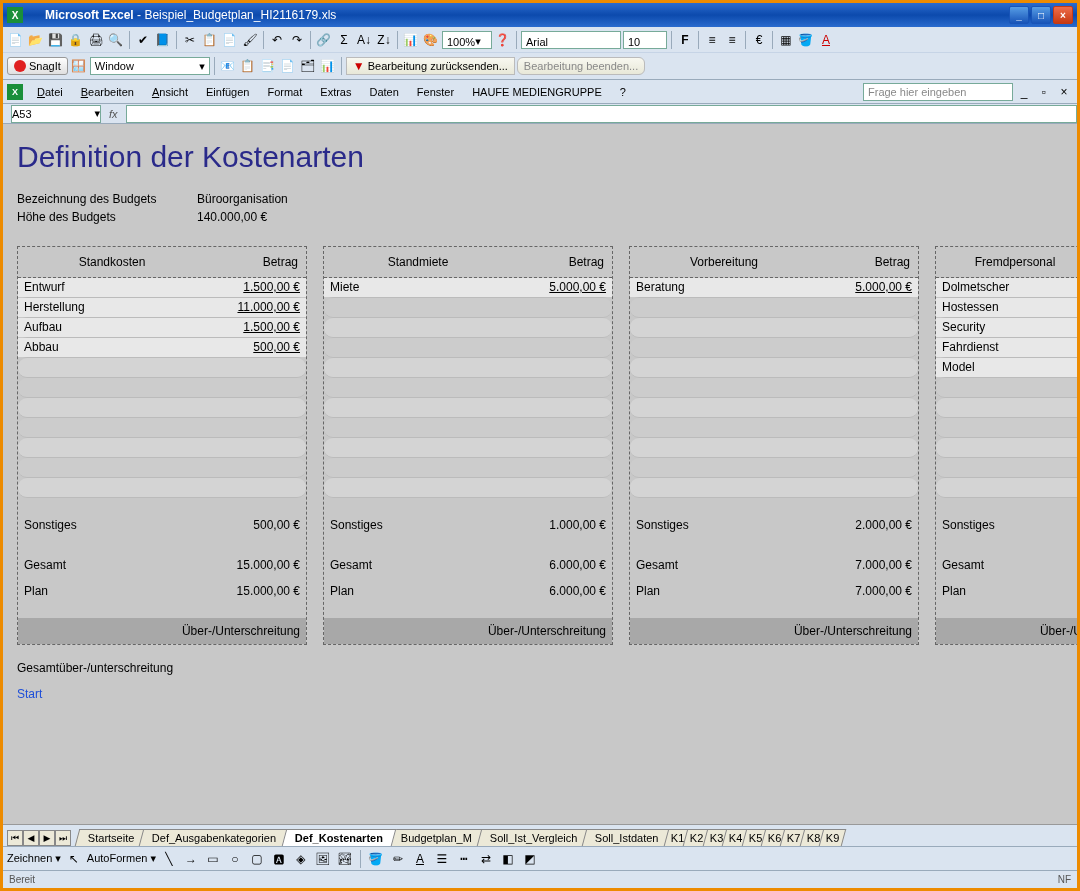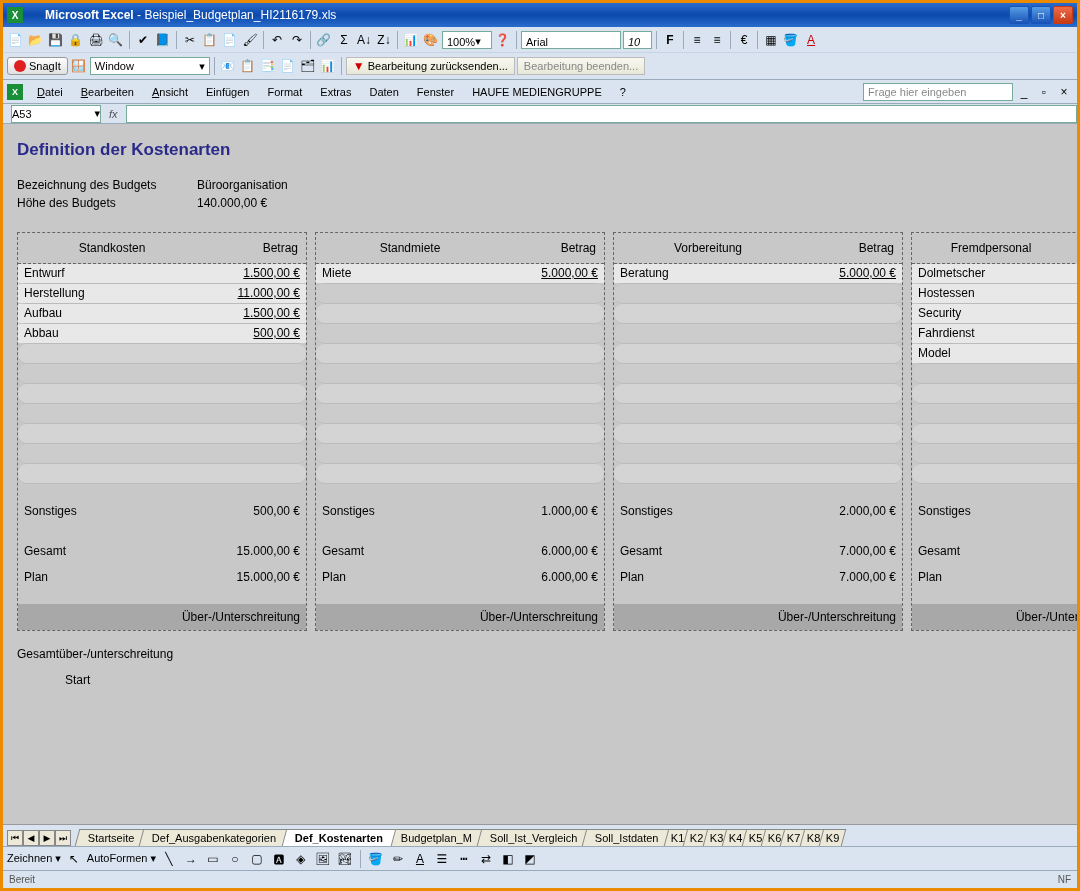--- a/index.html
+++ b/index.html
@@ -10,64 +10,64 @@
 .titlebar .title-text { flex:1;margin-left:18px; }
 .titlebar .win-btn { width:20px; height:18px; margin-left:2px; display:flex; align-items:center; justify-content:center; background:linear-gradient(to bottom,#569de5,#1854b8); border:1px solid #1854b8; border-radius:2px; color:#fff; font-weight:bold; font-size:10px; cursor:pointer; }
 .titlebar .win-close { background:linear-gradient(to bottom,#ee6d4a,#c73a13); border-color:#c73a13; }
 .toolbars { background:#dae4f0; border-bottom:1px solid #9ab; }
 .toolbar-row { display:flex; align-items:center; height:26px; padding:0 4px; gap:2px; border-bottom:1px solid #c6d4e6; }
 .toolbar-row:last-child { border-bottom:none; }
 .tb-icon { width:18px; height:18px; display:flex; align-items:center; justify-content:center; background:#fff0; border-radius:2px; font-size:12px; cursor:pointer; }
 .tb-sep { width:1px; height:18px; background:#9ab; margin:0 2px; }
 .font-box { background:#fff; border:1px solid #7a9; height:18px; padding:0 4px; display:flex; align-items:flex-end; font-size:11px; }
 .fontname { width:100px; }
-.fontsize { width:29px;font-style:italic; }
+.fontsize { width:44px; }
 .snagit-btn { background:linear-gradient(#fefefe,#e0e0e0); border:1px solid #999; border-radius:3px; padding:1px 6px; display:flex; align-items:center; gap:3px; height:18px; }
 .snagit-icon { width:12px; height:12px; background:#e02020; border-radius:50%; }
 .combo { background:#fff; border:1px solid #7a9; height:18px; display:flex; align-items:center; padding:0 4px; width:120px; justify-content:space-between; }
 .redflag { color:#c00; font-size:12px; }
 .review-btn { background:linear-gradient(#f8f8f0,#e8e8d8); border:1px solid #bbb; padding:1px 6px; height:18px; display:flex; align-items:center; }
-.review-end { color:#888; }
+.review-end { color:#888;border-radius:6px; }
 .menubar { display:flex; align-items:center; height:24px; background:#dae4f0; padding:0 4px; gap:2px; border-bottom:1px solid #9ab; }
 .menu-icon { width:16px; height:16px; background:#1a8f3a; color:#fff; display:flex; align-items:center; justify-content:center; font-size:9px; font-weight:bold; margin-right:4px; }
 .menu-item { padding:2px 8px; cursor:pointer; }
 .menu-item u { text-decoration:underline; }
 .question-box { background:#fff; border:1px solid #7a9; height:18px; width:150px; display:flex; align-items:center; padding:0 4px; color:#888; margin-left:auto; }
 .namefx { display:flex; align-items:center; height:20px; background:#dae4f0; border-bottom:1px solid #9ab; }
 .name-box { width:90px; background:#fff; border:1px solid #7a9; height:18px; padding:0 0; display:flex; align-items:center; margin-left:8px; }
 .fx-label { font-style:italic; margin:0 8px; color:#555; }
 .fx-bar { flex:1; background:#fff; border:1px solid #7a9; height:18px; }
 .content { flex:1; background:#c8c8c8; overflow:auto; position:relative; }
 .sheet { padding:10px 14px; }
-.page-title { color:#2a2a8a; font-size:17px; font-weight:bold; font-family:Arial; margin:6px 0 18px 0; }
+.page-title { color:#2a2a8a; font-size:30px; font-weight:normal; font-family:Arial; margin:6px 0 18px 0; }
 .info-row { display:flex; margin:4px 0; font-size:12px; }
 .info-label { width:180px; }
 .info-value { }
-.cost-grid { display:flex; gap:8px; margin-top:22px; }
+.cost-grid { display:flex; gap:16px; margin-top:22px; }
 .cost-col { flex:0 0 290px; border:1px dashed #666; background:#c8c8c8; }
 .cost-col:last-child { flex:0 0 230px; }
 .col-header { display:flex; border-bottom:1px dashed #666; }
 .hcell { flex:1; padding:8px 8px; font-size:12px; text-align:center; }
 .hcell.amount { text-align:right; flex:0 0 100px; }
 .cost-col:last-child .hcell.amount { flex:0 0 70px; }
 .data-rows { }
 .drow { display:flex; height:20px; border-bottom:1px solid #bbb; background:#d4d4d4;border-radius:9px; }
 .drow:nth-child(even) { background:#cccccc; }
 .drow .cell { flex:1; padding:2px 6px; font-size:12px; background:#fff0; overflow:hidden; white-space:nowrap; }
 .drow .cell.name { background:#e8e8e8; }
 .drow .cell.amount { text-align:right; flex:0 0 100px;text-decoration:underline; }
 .cost-col:last-child .drow .cell.amount { flex:0 0 70px; }
 .drow.filled .cell { background:#e8e8e8; }
 .spacer-row { height:14px; }
 .sum-row { display:flex; padding:6px 6px; font-size:12px; }
 .sum-row .lbl { flex:1; }
 .sum-row .val { flex:0 0 100px; text-align:right; }
 .cost-col:last-child .sum-row .val { flex:0 0 70px; }
 .over-row { background:#a8a8a8; padding:6px; font-size:12px;text-align:right; }
-.footer-link { color:#000000; margin-top:12px; display:inline-block; font-size:12px; cursor:pointer;margin-left:48px; }
+.footer-link { color:#1d4ed8; margin-top:12px; display:inline-block; font-size:12px; cursor:pointer; }
 .gesamt-label { margin-top:16px; font-size:12px; }
 .sheet-tabs { background:#dae4f0; height:22px; display:flex; align-items:flex-end; border-top:1px solid #999; padding-left:4px; }
 .nav-arrows { display:flex; gap:0; margin-right:6px; align-items:center; }
 .nav-arrow { width:16px; height:16px; border:1px solid #888; background:#ece9d8; display:flex; align-items:center; justify-content:center; font-size:9px; cursor:pointer; }
 .tab { background:#ece9d8; border:1px solid #888; border-bottom:none; padding:2px 10px; font-size:11px; margin-right:-4px; transform:skewX(-15deg); cursor:pointer; }
 .tab span { display:inline-block; transform:skewX(15deg); }
 .tab.active { background:#fff; font-weight:bold; z-index:2; position:relative; }
 .tab.small { padding:2px 4px; }
 .drawbar { background:#dae4f0; height:24px; display:flex; align-items:center; padding:0 4px; gap:4px; border-top:1px solid #9ab; }
 .statusbar { background:#dae4f0; height:18px; border-top:1px solid #9ab; display:flex; align-items:center; padding:0 6px; font-size:10px; color:#555; }

